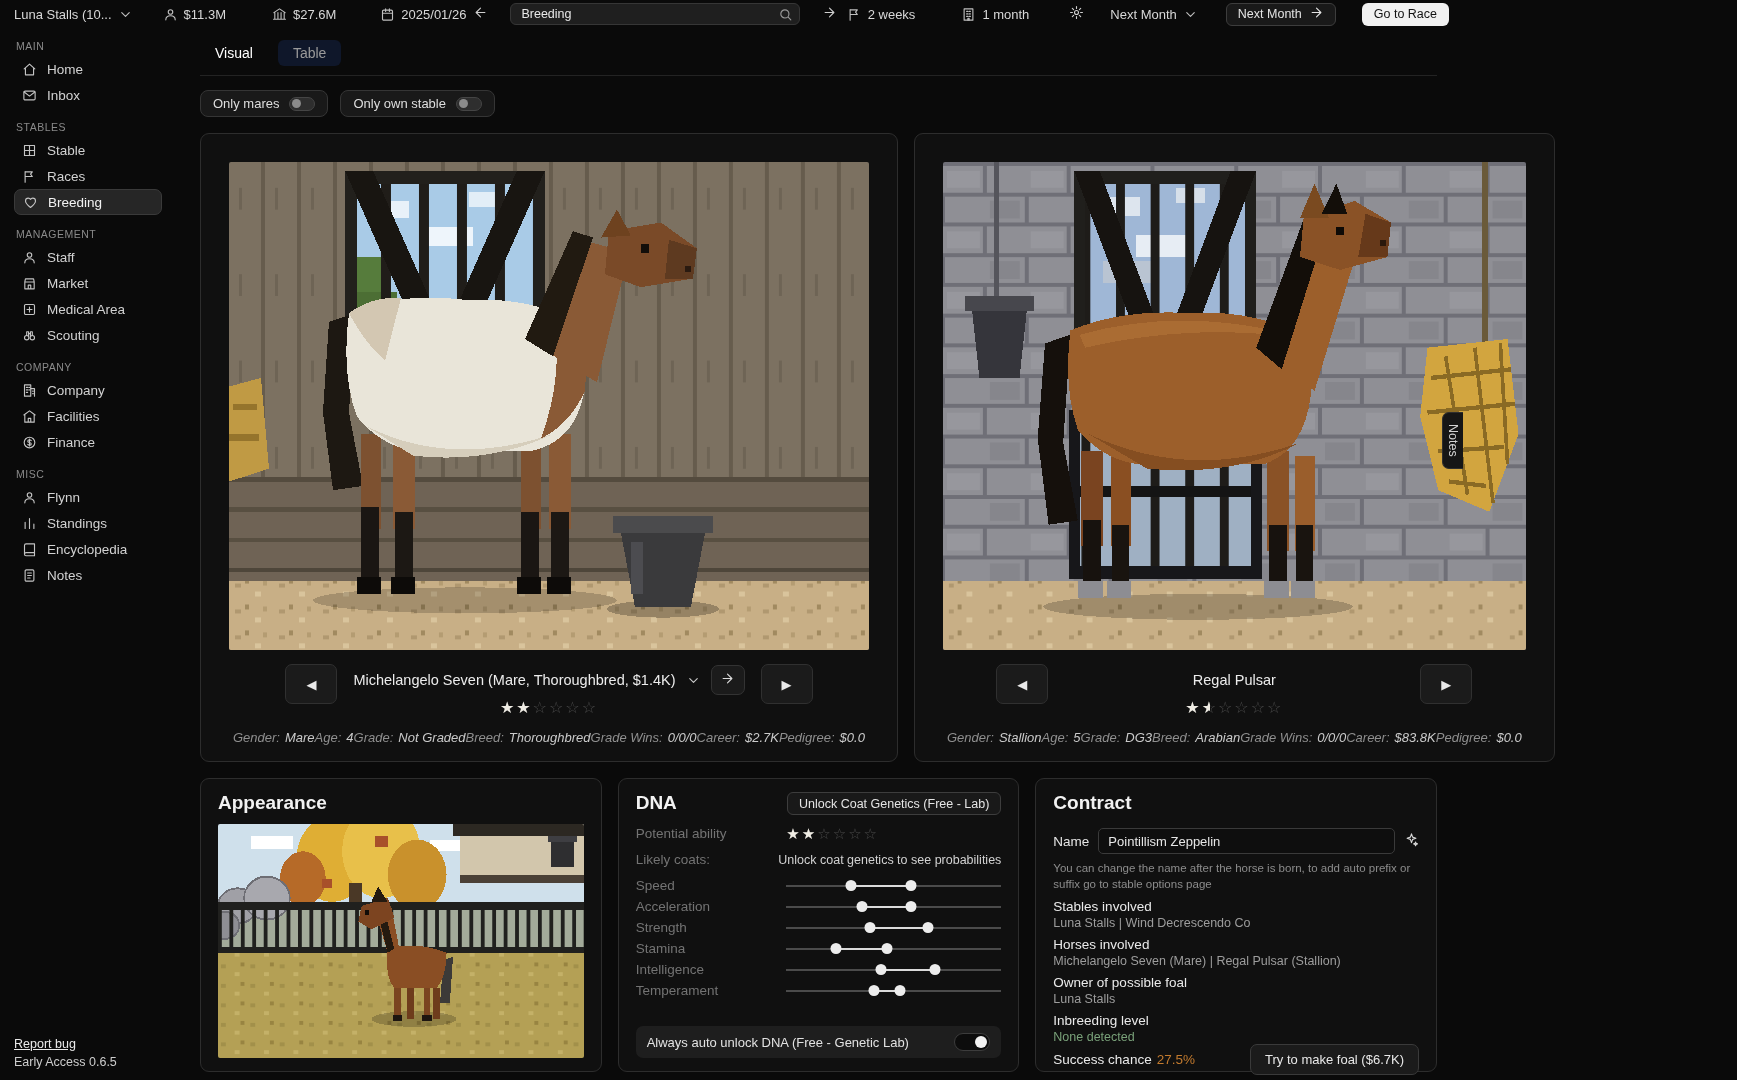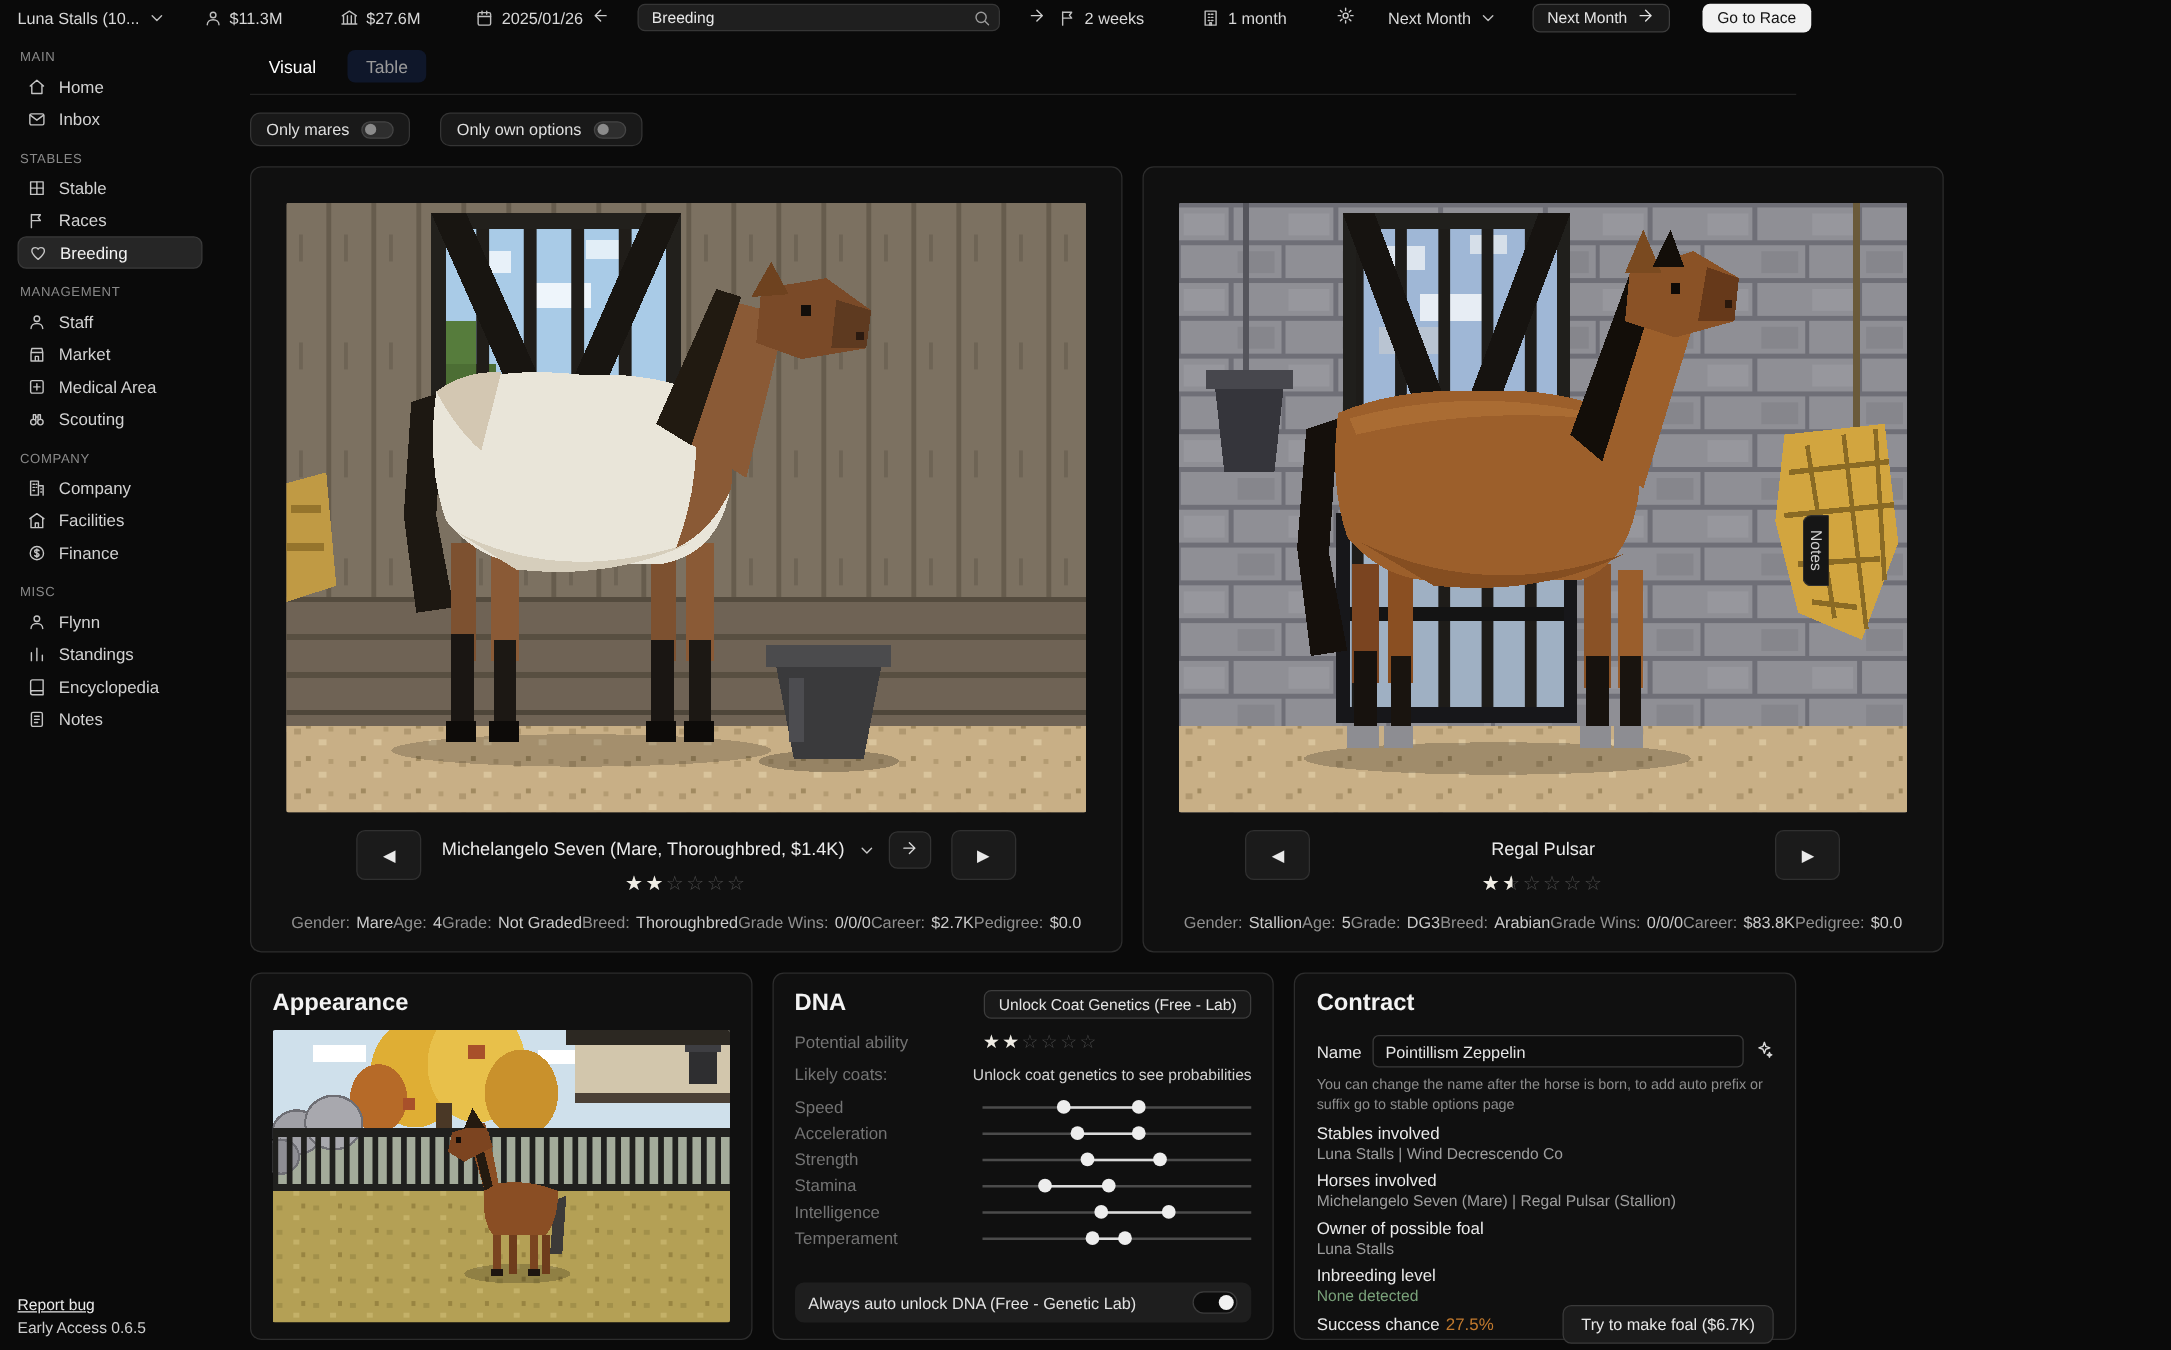--- a/index.html
+++ b/index.html
@@ -39,21 +39,21 @@
 
   .main { flex:1; min-width:0; padding:0 26px; display:flex; flex-direction:column; }
 
   
   .tabs-row { display:flex; gap:10px; padding-top:12px; border-bottom:1px solid #232323; }
   .tab { font-size:14px; padding:5px 15px; border-radius:6px; margin-bottom:9px; color:#9a9a9a; cursor:pointer; }
   .tab.active { color:#ffffff; background:transparent; }
   .tab:not(.active) { background:#0f172a; }
 
   
-  .filters { display:flex; gap:24px; margin:14px 0 0; }
+  .filters { display:flex; gap:12px; margin:14px 0 0; }
   .chip { display:flex; align-items:center; gap:10px; background:#191919; border:1px solid #353535; border-radius:8px;
     font-size:13px; color:#dedede; padding:5px 12px; cursor:pointer; }
   .mini-switch { width:26px; height:14px; border-radius:8px; background:#2e2e2e; border:1px solid #454545; position:relative; }
   .mini-switch .knob { position:absolute; top:1.5px; left:2px; width:9px; height:9px; border-radius:50%; background:#8b8b8b; }
 
   
   .horse-row { display:flex; gap:16px; margin-top:16px; }
   .card { background:#101010; border:1px solid #2d2d2d; border-radius:9px; }
   .horse-card { flex:1; padding:28px 28px 16px; display:flex; flex-direction:column; }
   .horse-image { height:488px; border-radius:2px; overflow:hidden; }
@@ -64,21 +64,21 @@
   .name-col { min-width:340px; display:flex; flex-direction:column; align-items:center; }
   .name-line { display:flex; align-items:center; gap:10px; height:32px; }
   .horse-name { font-size:14.5px; color:#ececec; }
   .chev { color:#c9c9c9; display:inline-flex; cursor:pointer; }
   .mini-btn { width:34px; height:30px; background:#1b1b1b; border:1px solid #333333; border-radius:7px;
     display:flex; align-items:center; justify-content:center; color:#dcdcdc; cursor:pointer; }
   .stars { position:relative; display:inline-block; font-size:16px; letter-spacing:2px; line-height:1; margin-top:4px; }
   .st-base { color:#4a4a4a; }
   .st-fill { position:absolute; left:0; top:0; overflow:hidden; white-space:nowrap; color:#efece4; }
   .stats-row { display:flex; justify-content:space-between; margin-top:14px; padding:0 4px; font-size:13px; }
-  .stat { display:flex; gap:5px; white-space:nowrap; }
+  .stat { display:flex; gap:5px; white-space:nowrap;font-style:italic; }
   .stat-label { color:#8f8f8f; }
   .stat-value { color:#cbcbcb; }
 
   
   .bottom-row { display:flex; gap:16px; margin-top:16px; height:294px; }
   .panel { flex:1; padding:13px 17px; display:flex; flex-direction:column; }
   .panel-title { font-size:19px; font-weight:bold; color:#f2f2f2; }
 
   .appearance-img { margin-top:10px; height:240px; border-radius:2px; overflow:hidden; }
 
@@ -386,21 +386,21 @@
         </div>
 
       <div class="filters" id="filters">
           <div class="chip">
             <span class="chip-label">Only mares</span>
             <span class="mini-switch">
               <span class="knob"></span>
             </span>
           </div>
           <div class="chip">
-            <span class="chip-label">Only own options</span>
+            <span class="chip-label">Only own stable</span>
             <span class="mini-switch">
               <span class="knob"></span>
             </span>
           </div>
         </div>
 
       <div class="horse-row">
 
         <section class="card horse-card">
           <div class="horse-image">

